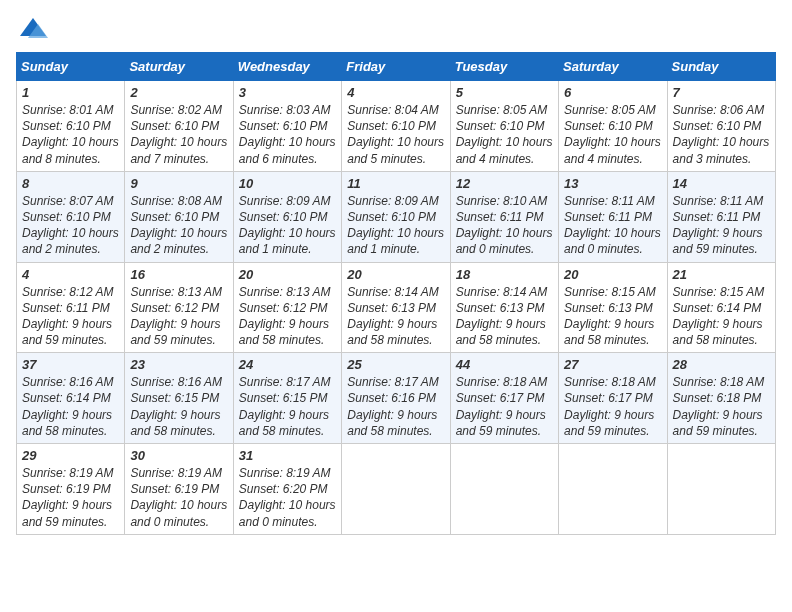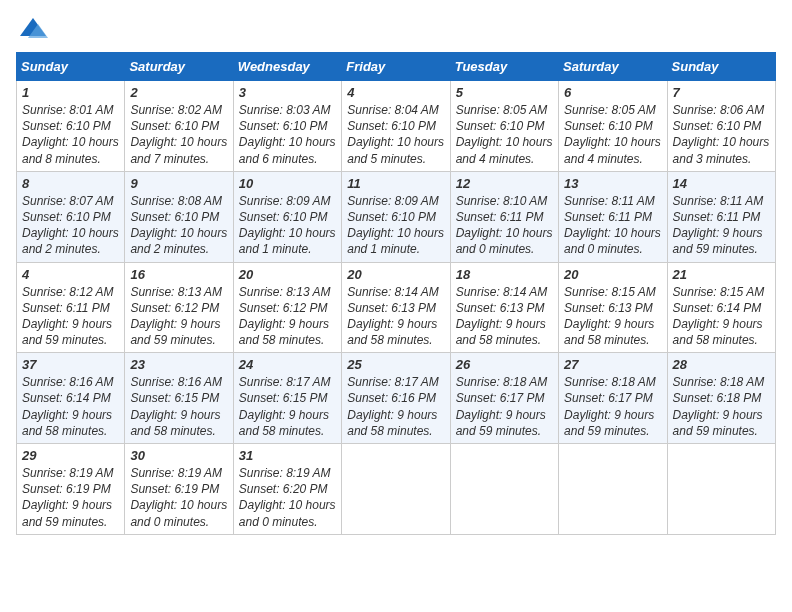--- a/index.html
+++ b/index.html
@@ -325,21 +325,21 @@
         </td>
         <td>
           <span class="day-num">25</span>
           <div class="cell-content">
             Sunrise: 8:17 AM<br>
             Sunset: 6:16 PM<br>
             Daylight: 9 hours and 58 minutes.
           </div>
         </td>
         <td>
-          <span class="day-num">26</span>
+          <span class="day-num">44</span>
           <div class="cell-content">
             Sunrise: 8:18 AM<br>
             Sunset: 6:17 PM<br>
             Daylight: 9 hours and 59 minutes.
           </div>
         </td>
         <td>
           <span class="day-num">27</span>
           <div class="cell-content">
             Sunrise: 8:18 AM<br>

